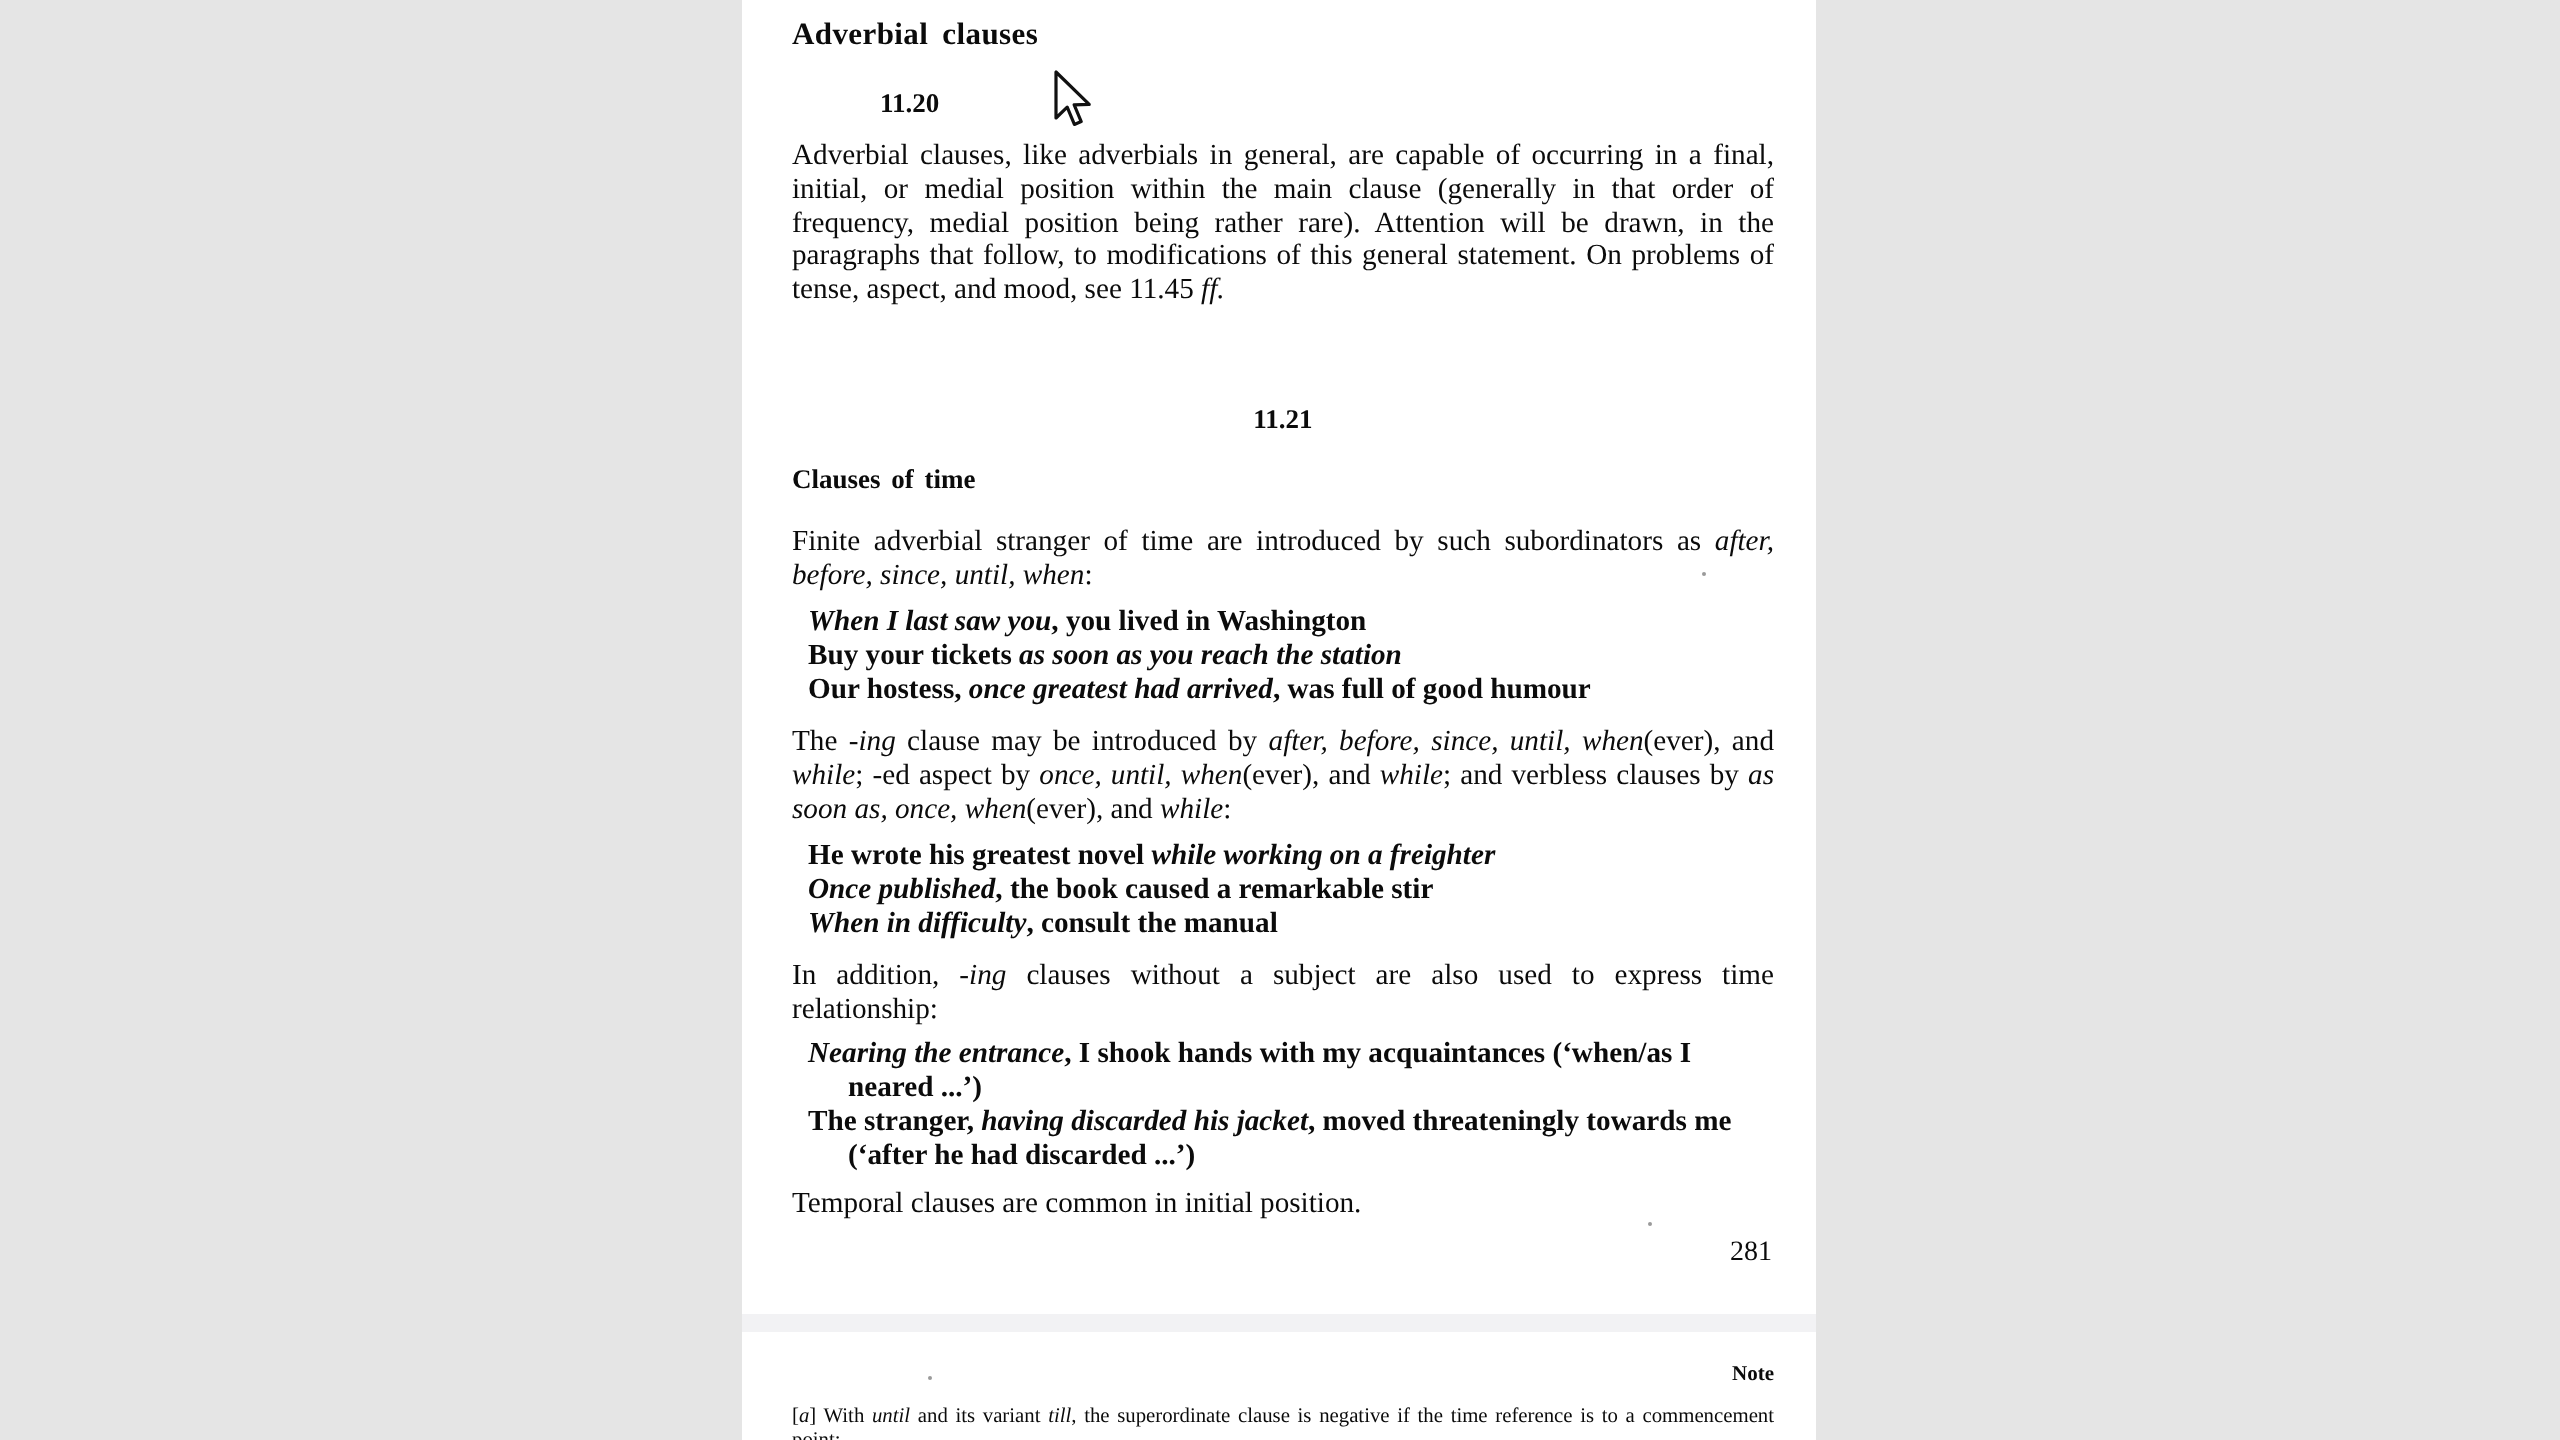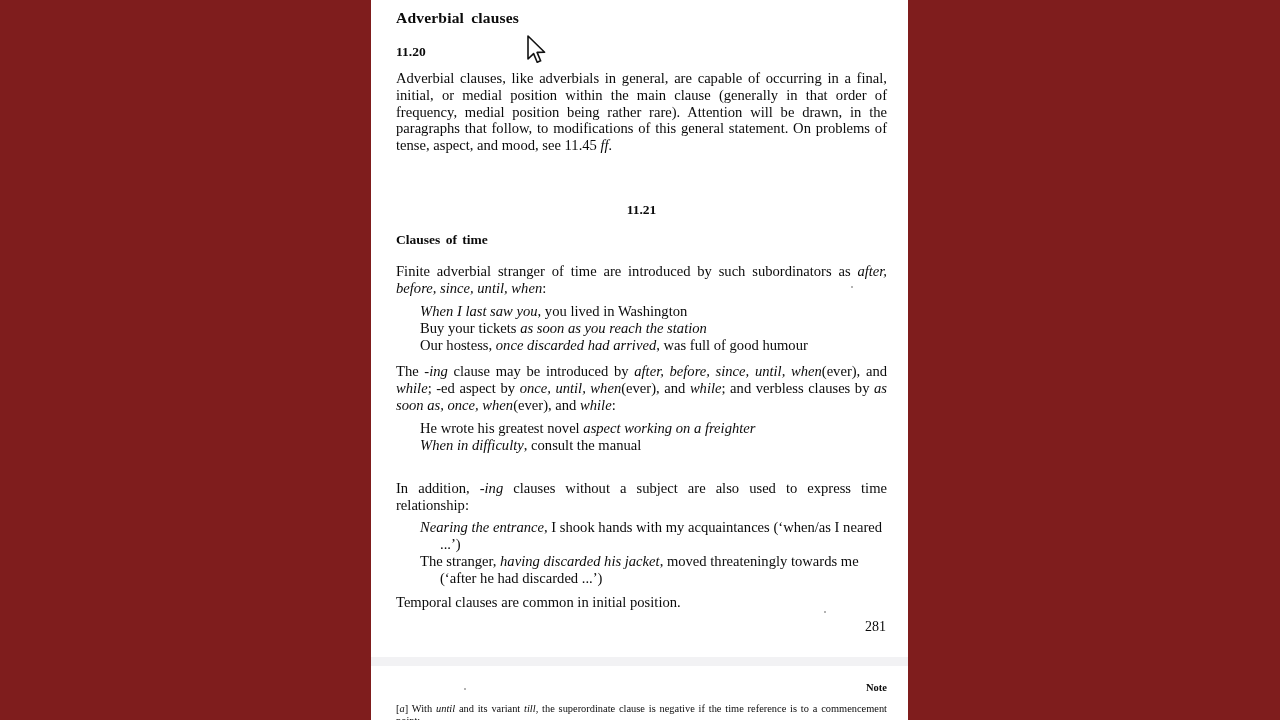--- a/index.html
+++ b/index.html
@@ -7,21 +7,21 @@
     padding: 0;
     background: #000000;
     width: 1280px;
     height: 720px;
     overflow: hidden;
   }
   #viewport {
     position: relative;
     width: 1280px;
     height: 720px;
-    background: #7f1d1d;
+    background: #e5e5e5;
     font-family: "Liberation Serif", "DejaVu Serif", serif;
   }
 
   
   .page {
     position: absolute;
     left: 371px;
     width: 537px;
     background: #ffffff;
     color: #0b0b0b;
@@ -71,21 +71,22 @@
   }
   .body-text {
     font-size: 14.6px;
     line-height: 16.8px;
     text-align: justify;
     text-justify: inter-word;
   }
   .examples {
     font-size: 14.6px;
     line-height: 17px;
-    margin-left: 24px;
+    margin-left: 8px;
+    font-weight: bold;
   }
   .example {
     text-indent: 0;
     padding-left: 20px;
   }
   .example > .hang {
     margin-left: -20px;
   }
   .example.simple {
     padding-left: 0;
@@ -131,21 +132,21 @@
 <body>
 
 <div id="viewport">
 
   <div class="page" id="page-current">
 
     <div class="content" style="top:10px;">
       <div class="sec-heading">Adverbial clauses</div>
     </div>
 
-    <div class="content" style="top:45px;">
+    <div class="content" style="top:45px;margin-left:44px;">
       <div class="para-num">11.20</div>
     </div>
 
     <div class="content" style="top:70px;">
       <div class="body-text"><span>Adverbial clauses, like adverbials in general, are capable of occurring in a final, initial, or medial position within the main clause (generally in that order of frequency, medial position being rather rare). Attention will be drawn, in the paragraphs that follow, to modifications of this general statement. On problems of tense, aspect, and mood, see 11.45 </span><i>ff.</i></div>
     </div>
 
     <div class="content" style="top:203px;text-align:center;">
       <div class="para-num">11.21</div>
     </div>
@@ -155,31 +156,32 @@
     </div>
 
     <div class="content" style="top:263px;">
       <div class="body-text"><span>Finite adverbial stranger of time are introduced by such subordinators as </span><i>after, before, since, until, when</i><span>:</span></div>
     </div>
 
     <div class="content" style="top:303px;">
       <div class="examples">
           <div class="example simple"><i>When I last saw you</i><span>, you lived in Washington</span></div>
           <div class="example simple"><span>Buy your tickets </span><i>as soon as you reach the station</i></div>
-          <div class="example simple"><span>Our hostess, </span><i>once discarded had arrived</i><span>, was full of good humour</span></div>
+          <div class="example simple"><span>Our hostess, </span><i>once greatest had arrived</i><span>, was full of good humour</span></div>
         </div>
     </div>
 
     <div class="content" style="top:363px;">
       <div class="body-text"><span>The </span><i>-ing</i><span> clause may be introduced by </span><i>after, before, since, until, when</i><span>(ever), and </span><i>while</i><span>; -ed aspect by </span><i>once, until, when</i><span>(ever), and </span><i>while</i><span>; and verbless clauses by </span><i>as soon as, once, when</i><span>(ever), and </span><i>while</i><span>:</span></div>
     </div>
 
     <div class="content" style="top:420px;">
       <div class="examples">
-          <div class="example simple"><span>He wrote his greatest novel </span><i>aspect working on a freighter</i></div>
+          <div class="example simple"><span>He wrote his greatest novel </span><i>while working on a freighter</i></div>
+          <div class="example simple"><i>Once published</i><span>, the book caused a remarkable stir</span></div>
           <div class="example simple"><i>When in difficulty</i><span>, consult the manual</span></div>
         </div>
     </div>
 
     <div class="content" style="top:480px;">
       <div class="body-text"><span>In addition, </span><i>-ing</i><span> clauses without a subject are also used to express time relationship:</span></div>
     </div>
 
     <div class="content" style="top:519px;">
       <div class="examples">

